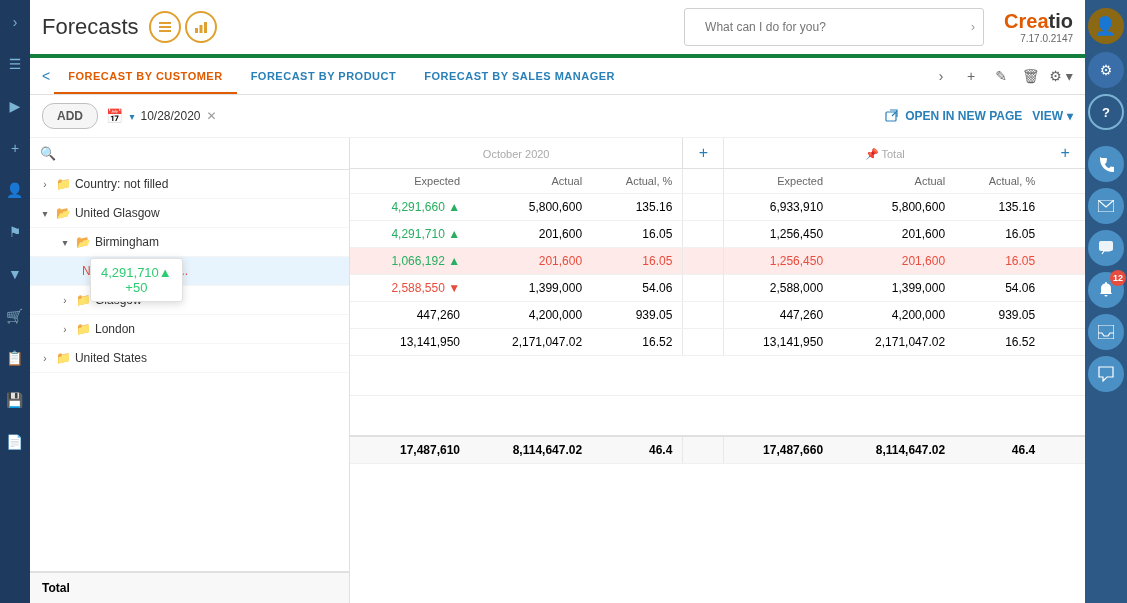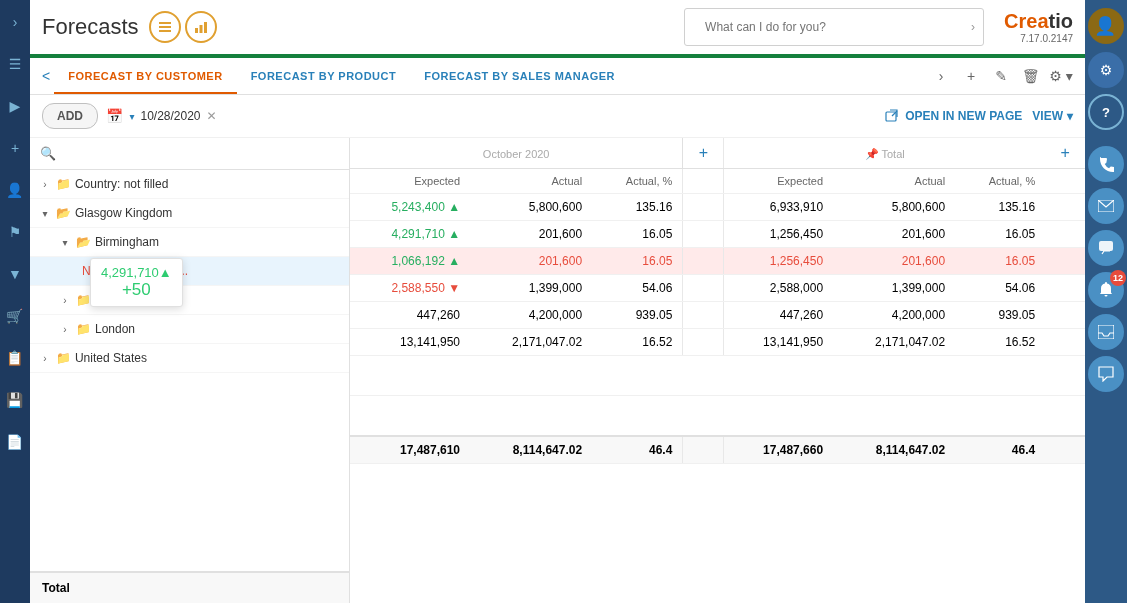--- a/index.html
+++ b/index.html
@@ -332,21 +332,21 @@
       background: #fff;
       border: 1px solid #e0e0e0;
       border-radius: 3px;
       padding: 6px 10px;
       box-shadow: 0 2px 8px rgba(0,0,0,0.15);
       z-index: 10;
       min-width: 80px;
       text-align: center;
     }
     .tooltip-value { font-size: 13px; color: #2ecc71; font-weight: 500; }
-    .tooltip-delta { font-size: 17px; color: #2ecc71; }
+    .tooltip-delta { font-size: 13px; color: #2ecc71; }
 
     
     .data-table-area {
       flex: 1;
       overflow: auto;
       display: flex;
       flex-direction: column;
     }
     table {
       width: 100%;
@@ -482,21 +482,21 @@
 
         <div class="tree-row">
           <span class="expand-btn">›</span>
           <span class="folder-icon">📁</span>
           <span class="tree-label">Country: not filled</span>
         </div>
 
         <div class="tree-row">
           <span class="expand-btn">▾</span>
           <span class="folder-icon">📂</span>
-          <span class="tree-label">Glasgow Kingdom</span>
+          <span class="tree-label">United Glasgow</span>
         </div>
 
         <div class="tree-row" style="padding-left: 28px; position: relative;">
           <span class="expand-btn">▾</span>
           <span class="folder-icon" style="color:#8ab3cc;">📂</span>
           <span class="tree-label">Birmingham</span>
 
           <div class="tooltip-box">
             <div class="tooltip-value">4,291,710▲</div>
             <div class="tooltip-delta">+50</div>
@@ -552,21 +552,21 @@
             <th class="col-divider">Expected</th>
             <th>Actual</th>
             <th>Actual, %</th>
             <th></th>
           </tr>
         </thead>
         <tbody>
 
 
           <tr>
-            <td><span style="color:#27ae60;">5,243,400 ▲</span></td>
+            <td><span style="color:#27ae60;">4,291,660 ▲</span></td>
             <td>5,800,600</td>
             <td style="border-right:1px solid #e8e8e8;">135.16</td>
             <td></td>
             <td class="col-divider">6,933,910</td>
             <td>5,800,600</td>
             <td>135.16</td>
             <td></td>
           </tr>
 
           <tr>

